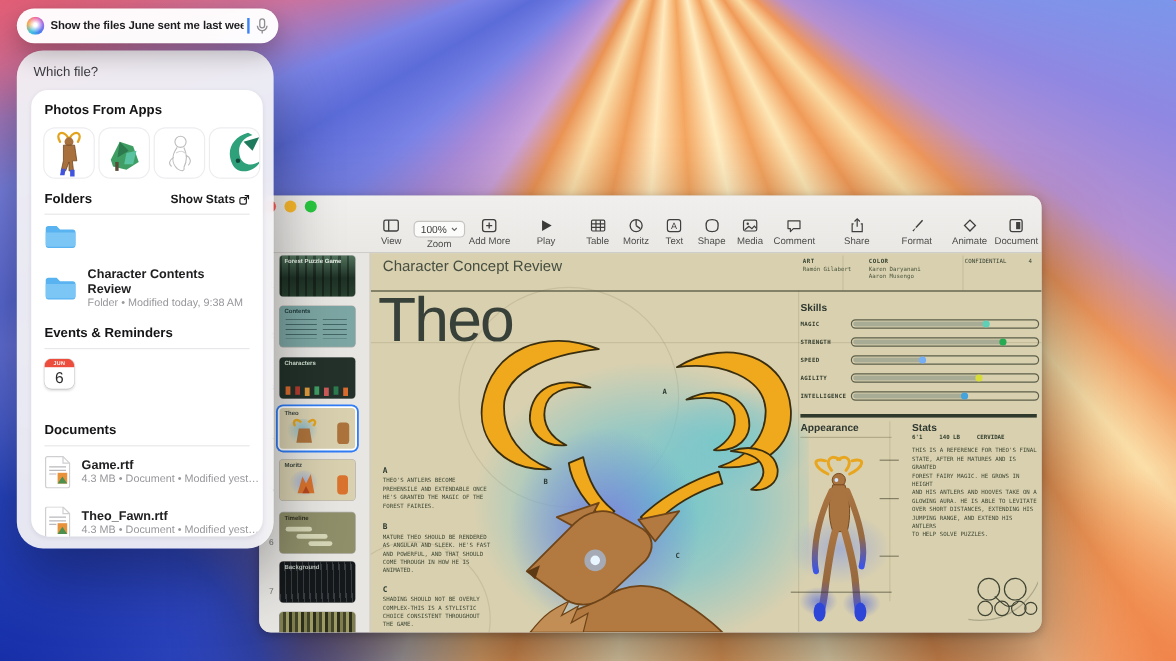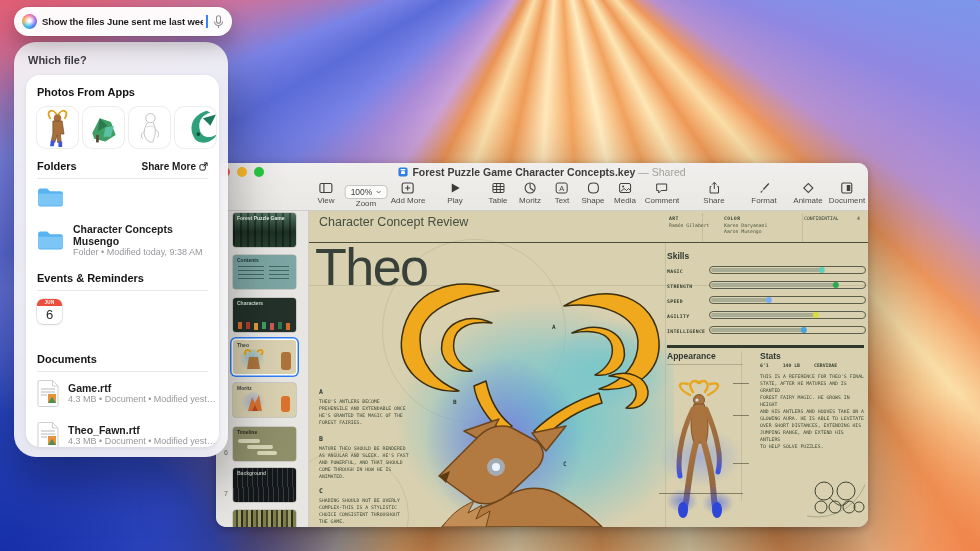--- a/index.html
+++ b/index.html
@@ -99,21 +99,21 @@
     background:rgba(255,255,255,.97);box-shadow:0 8px 22px rgba(0,0,0,.28), 0 0 0 .5px rgba(0,0,0,.08);
     display:flex;align-items:center;padding:0 8px;gap:5px;z-index:31;}
   .orb{width:15px;height:15px;border-radius:50%;flex:none;
     background:radial-gradient(circle at 50% 45%, #fff 12%, rgba(255,255,255,.5) 34%, rgba(255,255,255,0) 58%),
       conic-gradient(#f0609e,#a06ae8,#4a7df0,#3fc4e0,#f5a845,#f0609e);}
   .query{font-size:9.5px;font-weight:bold;letter-spacing:-.1px;color:#1d1d1f;white-space:nowrap;overflow:hidden;flex:1;}
   .cursor{width:2px;height:13px;background:#3b82f6;flex:none;margin-left:-2px;}
   .panel{position:absolute;left:14px;top:42px;width:214px;height:415px;border-radius:22px;
     background:rgba(242,241,244,.94);box-shadow:0 22px 55px rgba(0,0,0,.38), 0 0 0 .5px rgba(0,0,0,.06);
     z-index:30;padding:10px 9px 12px 12px;backdrop-filter:blur(6px);}
-  .which{font-size:11px;font-weight:bold;color:#3a3a40;margin:2px 0 9px 2px;}
+  .which{font-size:11px;font-weight:normal;color:#3a3a40;margin:2px 0 9px 2px;}
   .card{background:#fff;border-radius:14px;box-shadow:0 1px 4px rgba(0,0,0,.08);padding:11px 11px 9px 11px;height:372px;overflow:hidden;}
   .sec-h{display:flex;justify-content:space-between;align-items:center;font-size:11px;font-weight:bold;color:#141416;}
   .showmore{font-size:10px;font-weight:bold;color:#1c1c1e;display:flex;align-items:center;gap:3px;}
   .sec-div{height:1px;background:#e8e8ec;margin:6px 0 0 0;}
   .tiles{display:flex;gap:5px;margin:9px 0 12px 0;}
   .tile{width:41px;height:41px;border-radius:9px;background:#fff;box-shadow:0 0 0 1px #ededf0;overflow:hidden;flex:none;}
   .row{display:flex;align-items:center;gap:9px;padding:8px 0 7px 0;}
   .row .rt{font-size:10.5px;font-weight:bold;color:#202022;line-height:12px;}
   .row .rm{font-size:9px;color:#97979c;line-height:11px;white-space:nowrap;}
   .fold{width:27px;height:21px;flex:none;}
@@ -128,27 +128,20 @@
 
 <div class="screen">
 
   <div class="kwin">
     <div class="chrome">
       <div class="titlebar">
         <div class="lights">
           <span class="light" style="background:#ff5f57"></span>
           <span class="light" style="background:#febc2e"></span>
           <span class="light" style="background:#28c840"></span>
-        </div>
-        <div class="title-wrap">
-          <svg class="kicon" viewBox="0 0 12 12">
-              <rect x="0.5" y="0.5" width="11" height="11" rx="2.5" fill="#2f7fe0"></rect>
-              <rect x="3" y="2.5" width="6" height="1.4" rx="0.7" fill="#fff"></rect>
-              <path d="M4.2 4.5 h3.6 l0.8 4 h-5.2 z" fill="#fff"></path>
-            </svg><span>Forest Puzzle Game Character Concepts.key</span> <span class="shared">— Shared</span>
         </div>
       </div>
       <div class="toolbar">
         <div class="tb-item" style="left:110px">
           <span class="ticon"><svg width="15" height="14" viewBox="0 0 15 14">
                 <rect x="1.5" y="2.5" width="12" height="9" rx="1.5" fill="none" stroke="#3f3f3d" stroke-width="1.1"></rect>
                 <line x1="5.5" y1="2.5" x2="5.5" y2="11.5" stroke="#3f3f3d" stroke-width="1.1"></line>
               </svg></span>
           <span class="tlabel">View</span>
         </div>
@@ -538,41 +531,41 @@
             <path d="M34,4 C20,8 14,20 20,32 C25,42 40,40 46,28 C40,34 30,34 27,26 C24,17 28,9 38,6 Z" fill="#2ea07a"></path>
             <path d="M30,12 L44,8 L38,20 Z" fill="#1d7a5c"></path>
             <circle cx="25" cy="29" r="2" fill="#10493a"></circle>
           </svg>
         </div>
       </div>
 
       <div class="sec-h">
         <span>Folders</span>
         <span class="showmore">
-          <span>Share More</span>
+          <span>Show Stats</span>
           <svg width="9" height="9" viewBox="0 0 10 10">
               <rect x="1" y="3" width="6" height="6" rx="1.5" fill="none" stroke="#1c1c1e" stroke-width="1.1"></rect>
               <path d="M5.5,1 H9 V4.5 M9,1 L5,5" fill="none" stroke="#1c1c1e" stroke-width="1.1"></path>
             </svg>
         </span>
       </div>
       <div class="sec-div"></div>
       <div class="row">
         <svg class="fold" viewBox="0 0 28 22">
           <path d="M1,4 a2.5,2.5 0 0 1 2.5,-2.5 h7 l3,3 h11 a2.5,2.5 0 0 1 2.5,2.5 v11 a2.5,2.5 0 0 1 -2.5,2.5 h-21 a2.5,2.5 0 0 1 -2.5,-2.5 Z" fill="#58b3f0"></path>
           <path d="M1,7 h26 v10 a2.5,2.5 0 0 1 -2.5,2.5 h-21 a2.5,2.5 0 0 1 -2.5,-2.5 Z" fill="#7cc6f5"></path>
         </svg>
       </div>
       <div class="row">
         <svg class="fold" viewBox="0 0 28 22">
           <path d="M1,4 a2.5,2.5 0 0 1 2.5,-2.5 h7 l3,3 h11 a2.5,2.5 0 0 1 2.5,2.5 v11 a2.5,2.5 0 0 1 -2.5,2.5 h-21 a2.5,2.5 0 0 1 -2.5,-2.5 Z" fill="#58b3f0"></path>
           <path d="M1,7 h26 v10 a2.5,2.5 0 0 1 -2.5,2.5 h-21 a2.5,2.5 0 0 1 -2.5,-2.5 Z" fill="#7cc6f5"></path>
         </svg>
         <div>
-            <div class="rt">Character Concepts Musengo</div>
+            <div class="rt">Character Contents Review</div>
             <div class="rm">Folder • Modified today, 9:38 AM</div>
           </div>
       </div>
 
       <div class="sec-h" style="margin-top:7px">
           <span>Events &amp; Reminders</span>
         </div>
       <div class="sec-div"></div>
       <div class="row">
         <span class="cal">

